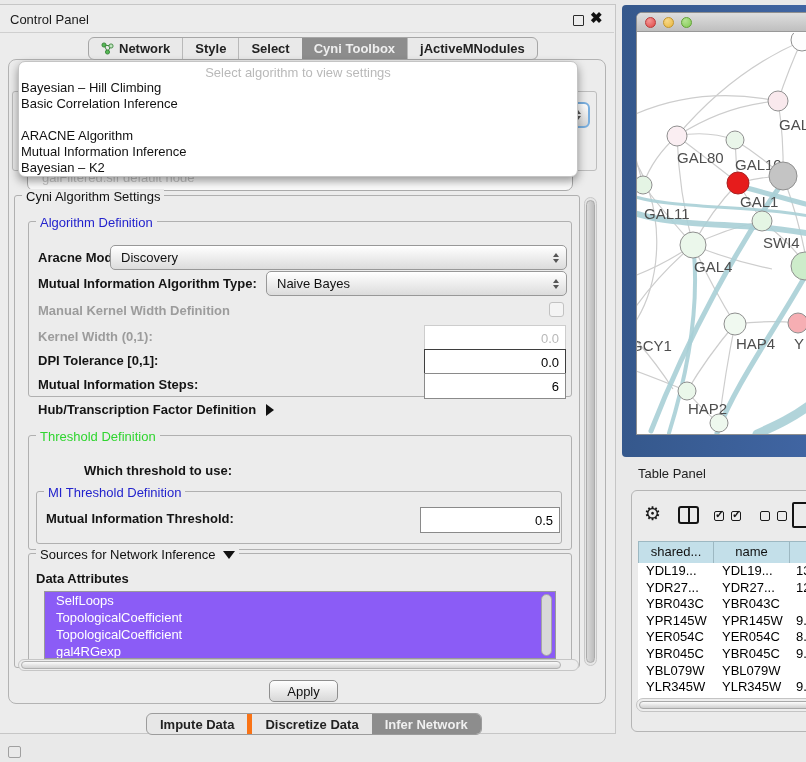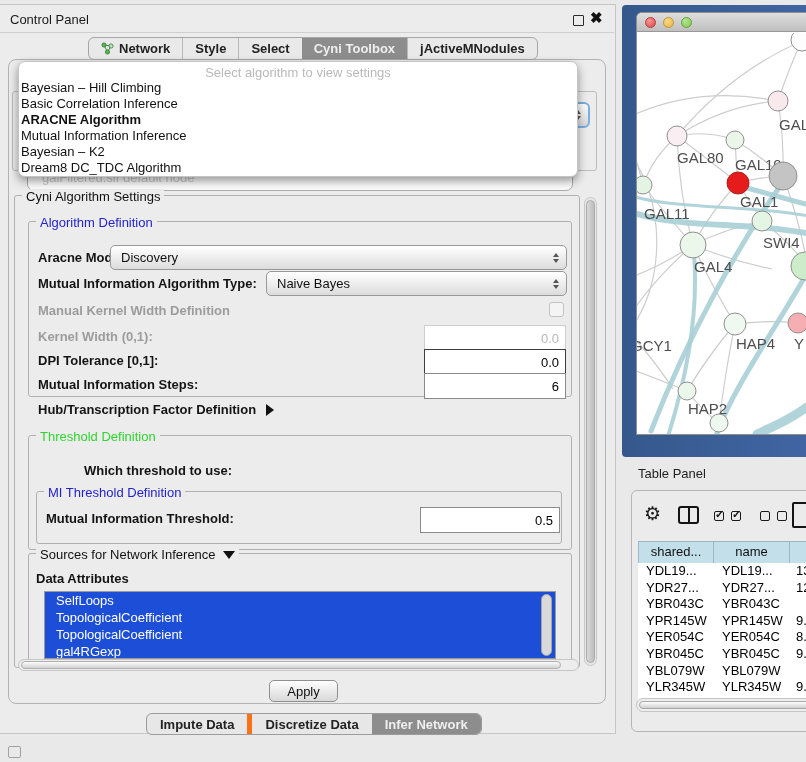--- a/index.html
+++ b/index.html
@@ -37,21 +37,21 @@
   #hidden-field { position:absolute; left:27px; top:160px; width:546px; height:26px;
     border:1px solid #ababab; border-radius:7px; background:#fbfbfb; z-index:2;
     font-size:13px; color:#c6c6c6; line-height:24px; padding-left:14px; overflow:hidden; white-space:nowrap; }
 
   
   #algo-popup { position:absolute; left:18px; top:56px; width:560px; height:116px;
     background:#ffffff; border:1px solid #c4c4c4; border-radius:7px;
     box-shadow:0 4px 10px rgba(0,0,0,0.40); z-index:10; overflow:hidden; }
   #popup-placeholder { height:18px; text-align:center; color:#b9b9b9; font-size:13px; padding-top:3px; }
   .popup-item { height:16px; line-height:16px; font-size:13px; color:#111; padding-left:2px; white-space:nowrap; }
-  .popup-item.sel { font-weight:bold; }
+  .popup-item.sel { font-weight:normal;margin-top:16px; }
 
   
   .fsbox { position:absolute; border:1px solid #b0b0b0; border-radius:3px; }
   .legend { position:absolute; background:#ececec; padding:0 4px; font-size:13px; color:#111;
     z-index:2; white-space:nowrap; display:flex; align-items:center; gap:7px; }
   .legend.blue  { color:#2323cd; }
   .legend.green { color:#2fd52f; }
   .flabel { position:absolute; font-size:13px; font-weight:bold; color:#141414; white-space:nowrap; }
   .flabel.dis { color:#9c9c9c; }
 
@@ -70,21 +70,21 @@
 
   .checkbox { position:absolute; width:15px; height:15px; border:1px solid #c2c2c2;
     border-radius:3px; background:#f4f4f4; }
 
   .arrow-right { width:0; height:0; border-top:6px solid transparent; border-bottom:6px solid transparent; border-left:8px solid #111; }
   .arrow-down  { width:0; height:0; border-left:6px solid transparent; border-right:6px solid transparent; border-top:8px solid #111; }
   #hub-row { position:absolute; left:38px; top:397px; display:flex; align-items:center; gap:10px;
     font-size:13px; font-weight:bold; color:#141414; }
 
   #attr-list { position:absolute; left:44px; top:586px; width:512px; height:68px;
-    background:#1d4ed8; border:1px solid #9a9a9a; overflow:hidden; }
+    background:#8b5cf6; border:1px solid #9a9a9a; overflow:hidden; }
   .attr-item { height:17px; line-height:17px; color:#fff; font-size:13px; padding-left:11px; }
   #attr-vscroll { position:absolute; left:541px; top:589px; width:11px; height:62px;
     background:#d9d9d9; border:1px solid #a5a5a5; border-radius:6px; }
 
   
   #settings-vscroll { position:absolute; left:584px; top:192px; width:13px; height:469px;
     background:#e6e6e6; border:1px solid #c8c8c8; border-radius:7px; }
   #settings-vscroll .vthumb { position:absolute; left:1px; top:2px; width:9px; height:463px;
     background:linear-gradient(to right,#d9d9d9,#bdbdbd); border:1px solid #ababab; border-radius:5px; }
   #settings-hscroll { position:absolute; left:18px; top:654px; width:561px; height:12px;

